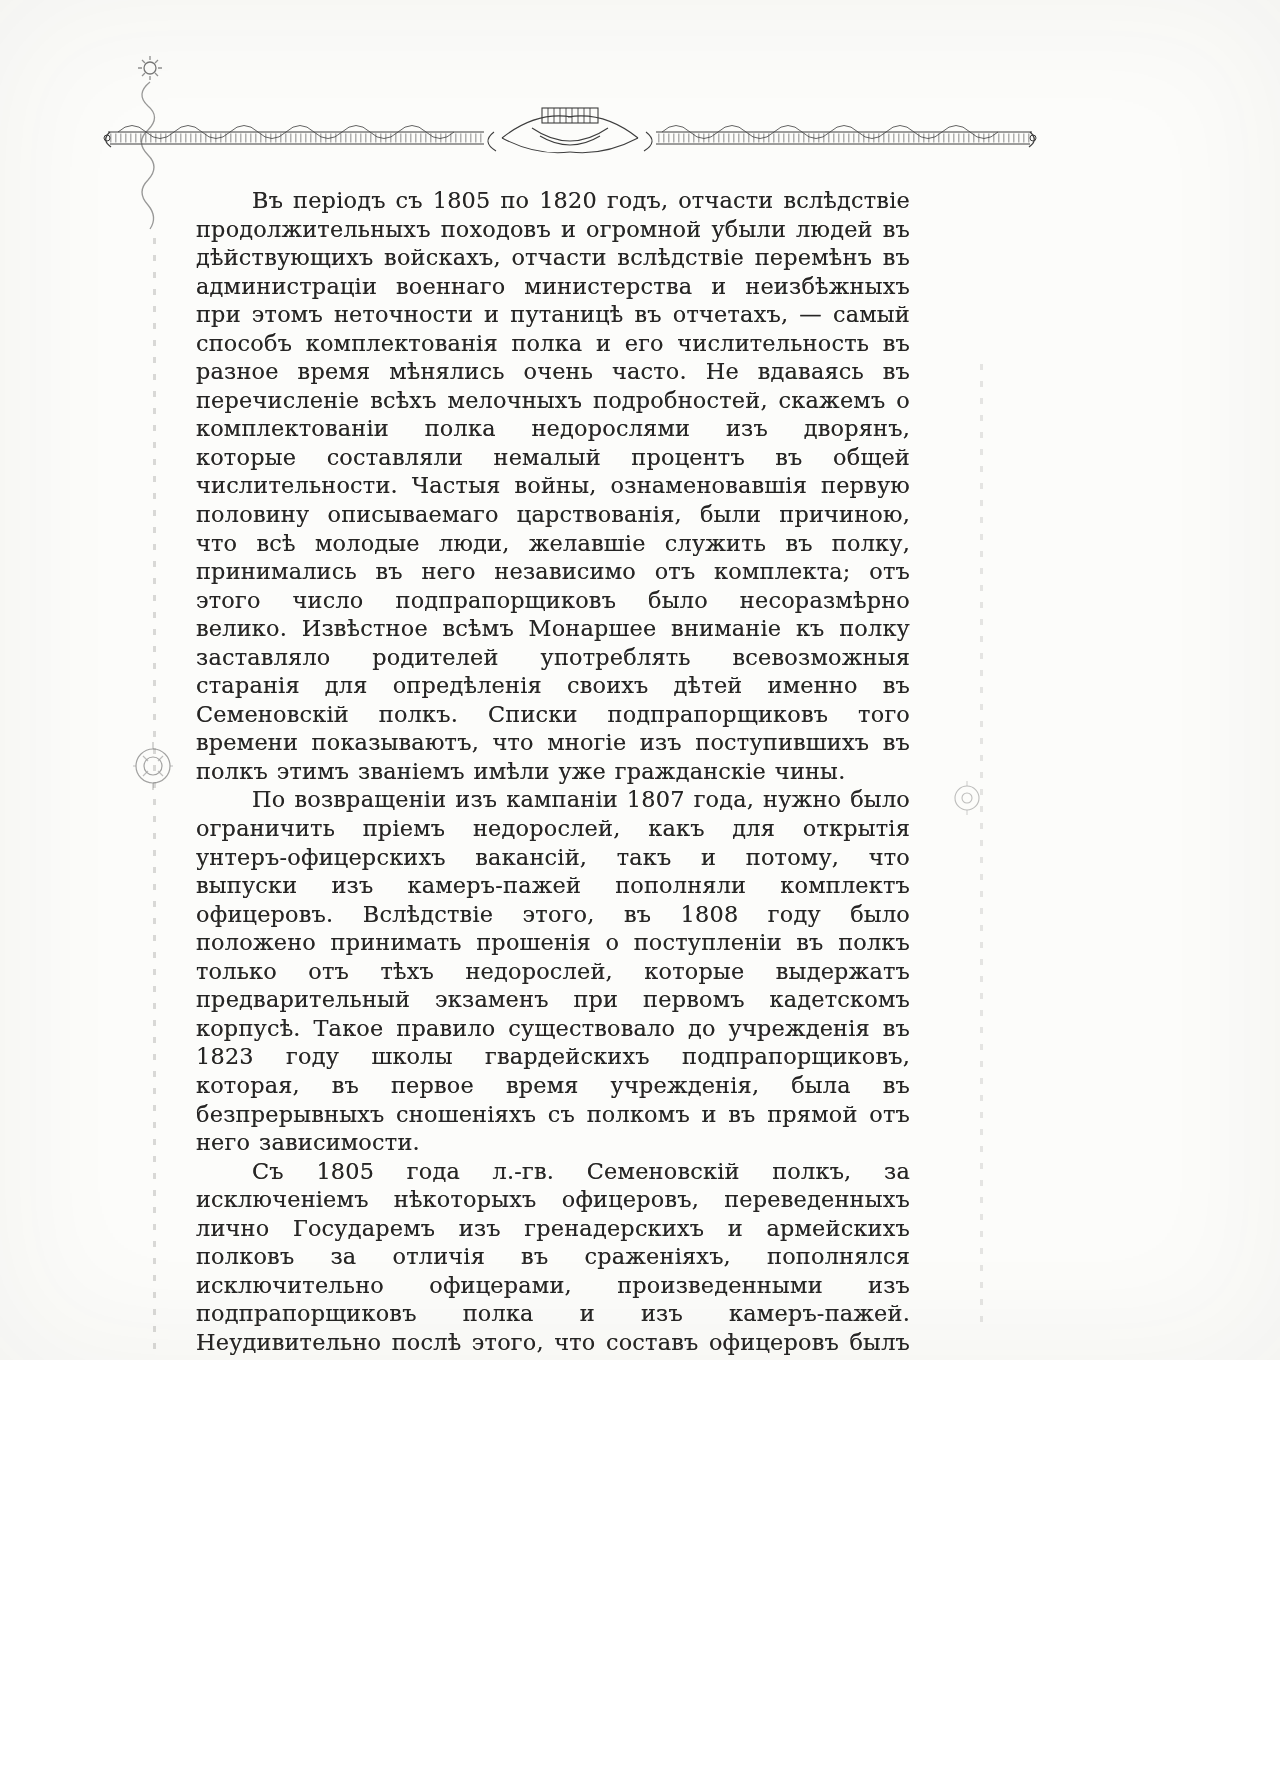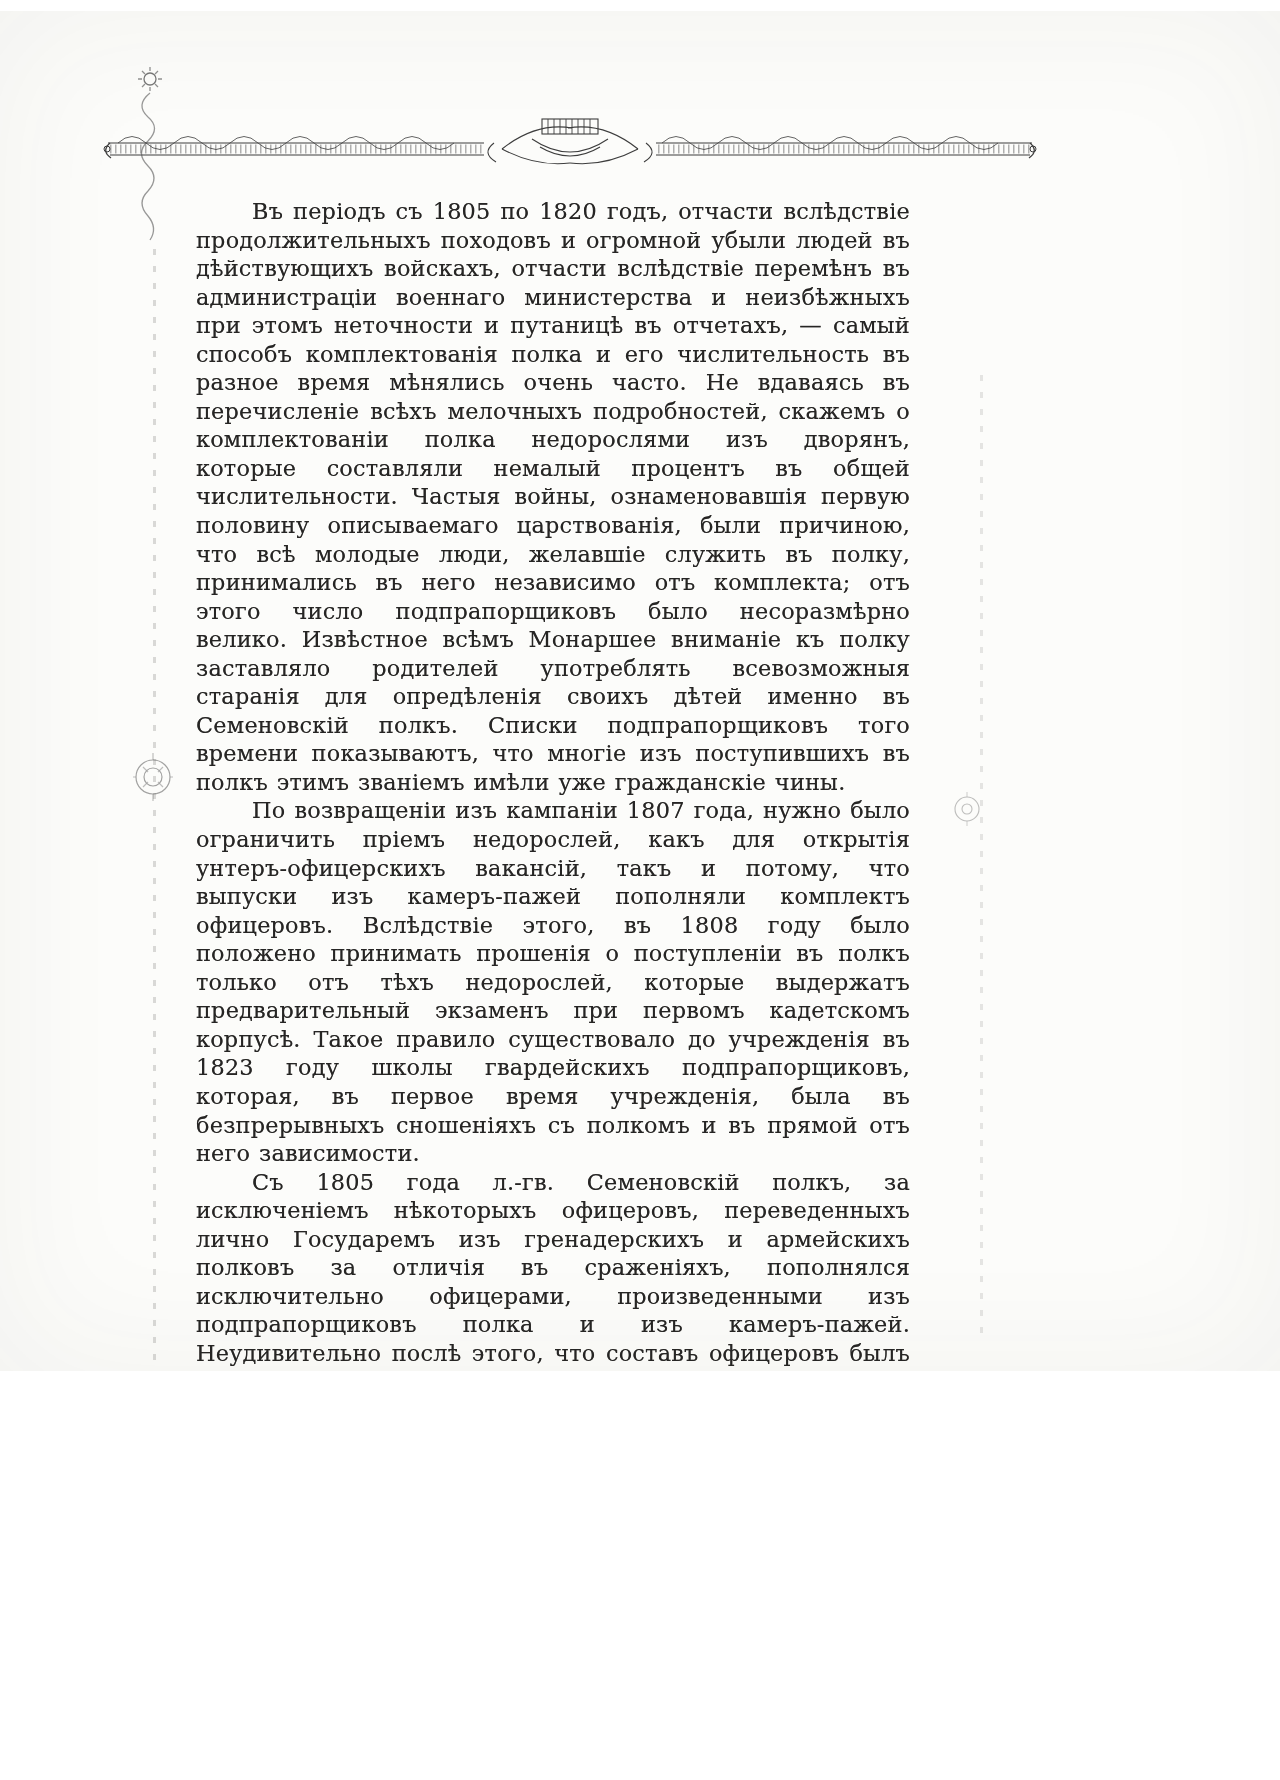--- a/index.html
+++ b/index.html
@@ -4,21 +4,21 @@
 <style>
   html, body {
     margin: 0;
     padding: 0;
     background: #ffffff;
   }
   .page {
     position: relative;
     width: 1280px;
     height: 1360px;
-    margin: 11px auto;
+    margin: 0 auto;
     background: #fcfcfa;
     overflow: hidden;
     font-family: "DejaVu Serif", serif;
     box-shadow: inset 0 0 140px rgba(60,55,45,0.05);
   }
   
   .text-block {
     position: absolute;
     left: 196px;
     top: 186px;

